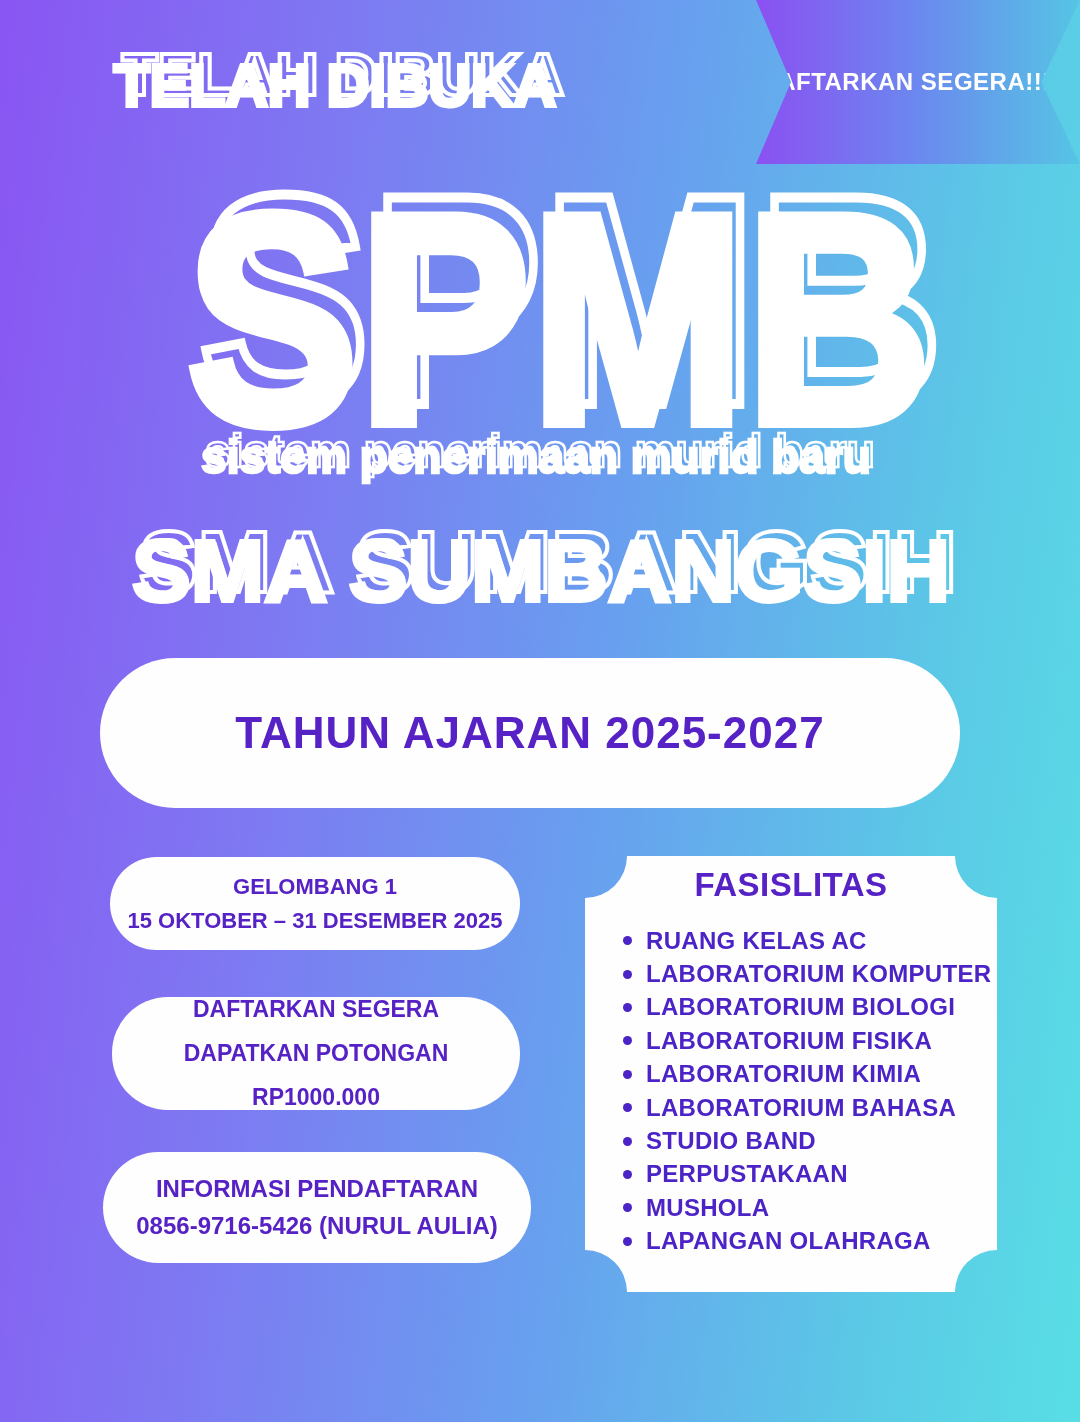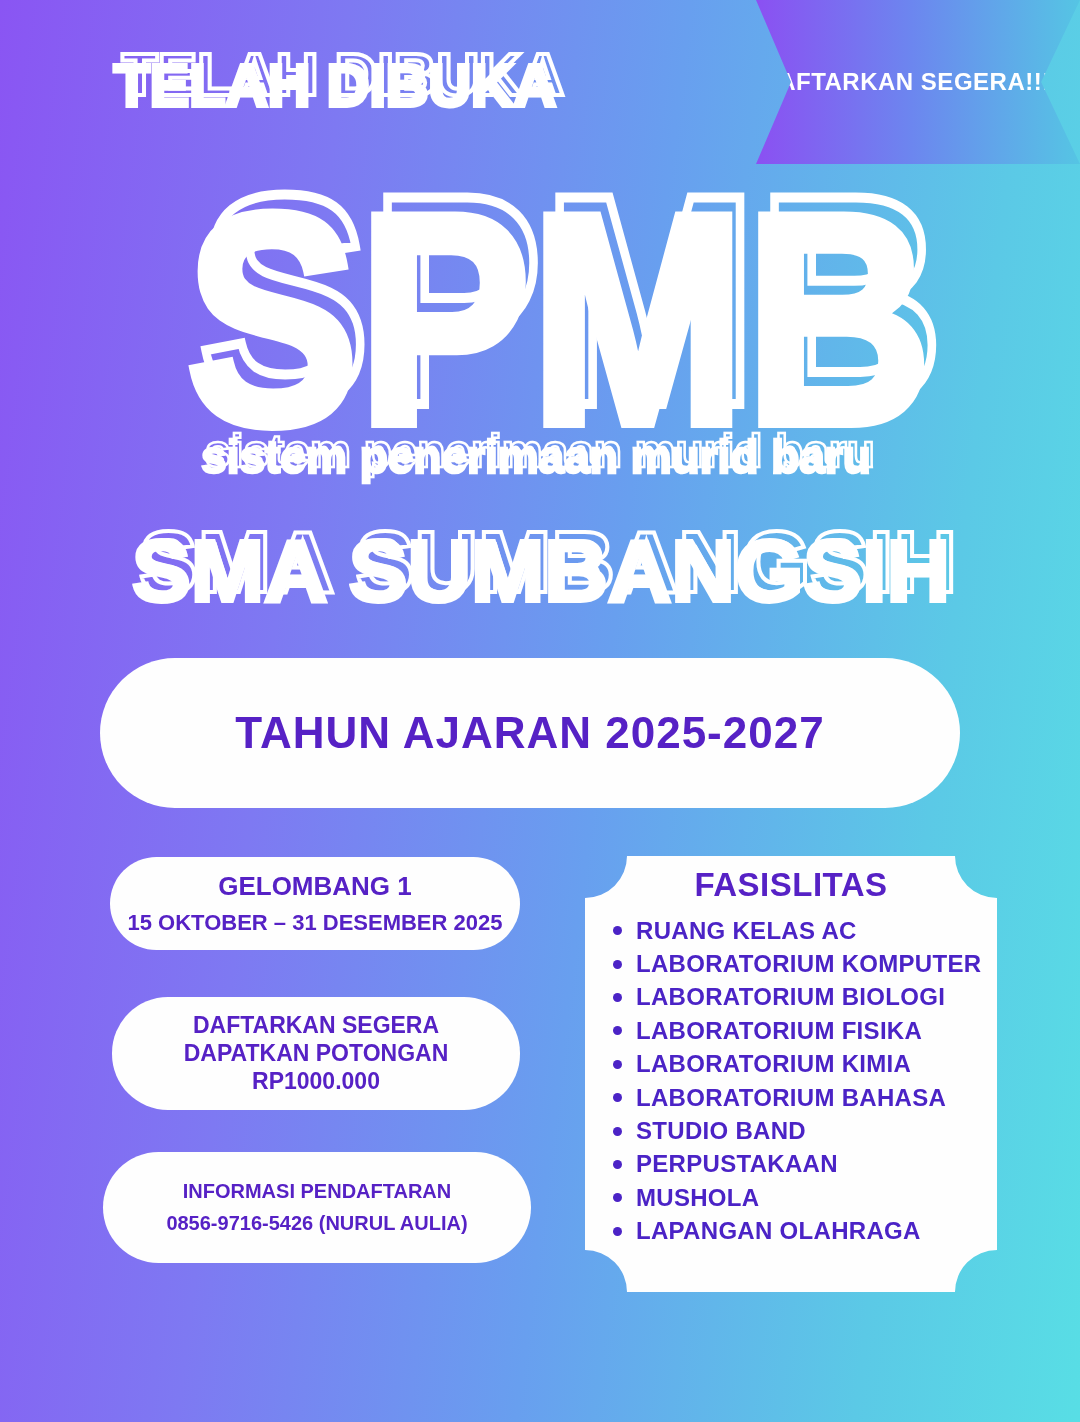--- a/index.html
+++ b/index.html
@@ -59,38 +59,38 @@
   
   .pill{
     position:absolute;background:#fefefe;
     display:flex;flex-direction:column;align-items:center;justify-content:center;
     text-align:center;color:var(--accent_purple,#5621c5);font-weight:800;
   }
   .pill span{display:block;white-space:nowrap;}
   .year-pill{left:100px;top:658px;width:860px;height:150px;border-radius:76px;}
   .year-pill span{font-size:44px;letter-spacing:1px;}
   .wave-pill{left:110px;top:857px;width:410px;height:93px;border-radius:48px;gap:8px;}
-  .wave-pill .l1{font-size:26px;}
+  .wave-pill .l1{font-size:22px;}
   .wave-pill .l2{font-size:22px;}
-  .promo-pill{left:112px;top:997px;width:408px;height:113px;border-radius:56px;gap:1px;text-align:right;}
+  .promo-pill{left:112px;top:997px;width:408px;height:113px;border-radius:56px;gap:17px;text-align:right;}
   .promo-pill span{font-size:23px;}
   .contact-pill{left:103px;top:1152px;width:428px;height:111px;border-radius:56px;gap:9px;}
-  .contact-pill span{font-size:20px;}
+  .contact-pill span{font-size:24px;}
 
   
   .plaque{position:absolute;left:585px;top:856px;width:412px;height:436px;}
   .plaque svg{position:absolute;left:0;top:0;}
   .plaque-content{position:absolute;left:0;top:0;width:100%;height:100%;}
   .fac-title{
     position:absolute;left:0;top:10px;width:100%;text-align:center;
     color:var(--accent_purple,#5621c5);font-weight:800;font-size:33px;letter-spacing:.5px;
   }
   .fac-list{
     position:absolute;left:26px;top:56px;right:14px;
-    list-style:none;margin:2px;padding:0;
+    list-style:none;margin:12px;padding:0;
   }
   .fac-list li{
     display:flex;align-items:center;height:33.4px;
     color:var(--list_purple,#4b23c6);font-weight:800;font-size:24px;letter-spacing:.3px;
     white-space:nowrap;
   }
   .bullet-dot{
     width:9px;height:9px;border-radius:50%;
     background:var(--list_purple,#4b23c6);
     margin-right:14px;flex:0 0 auto;

